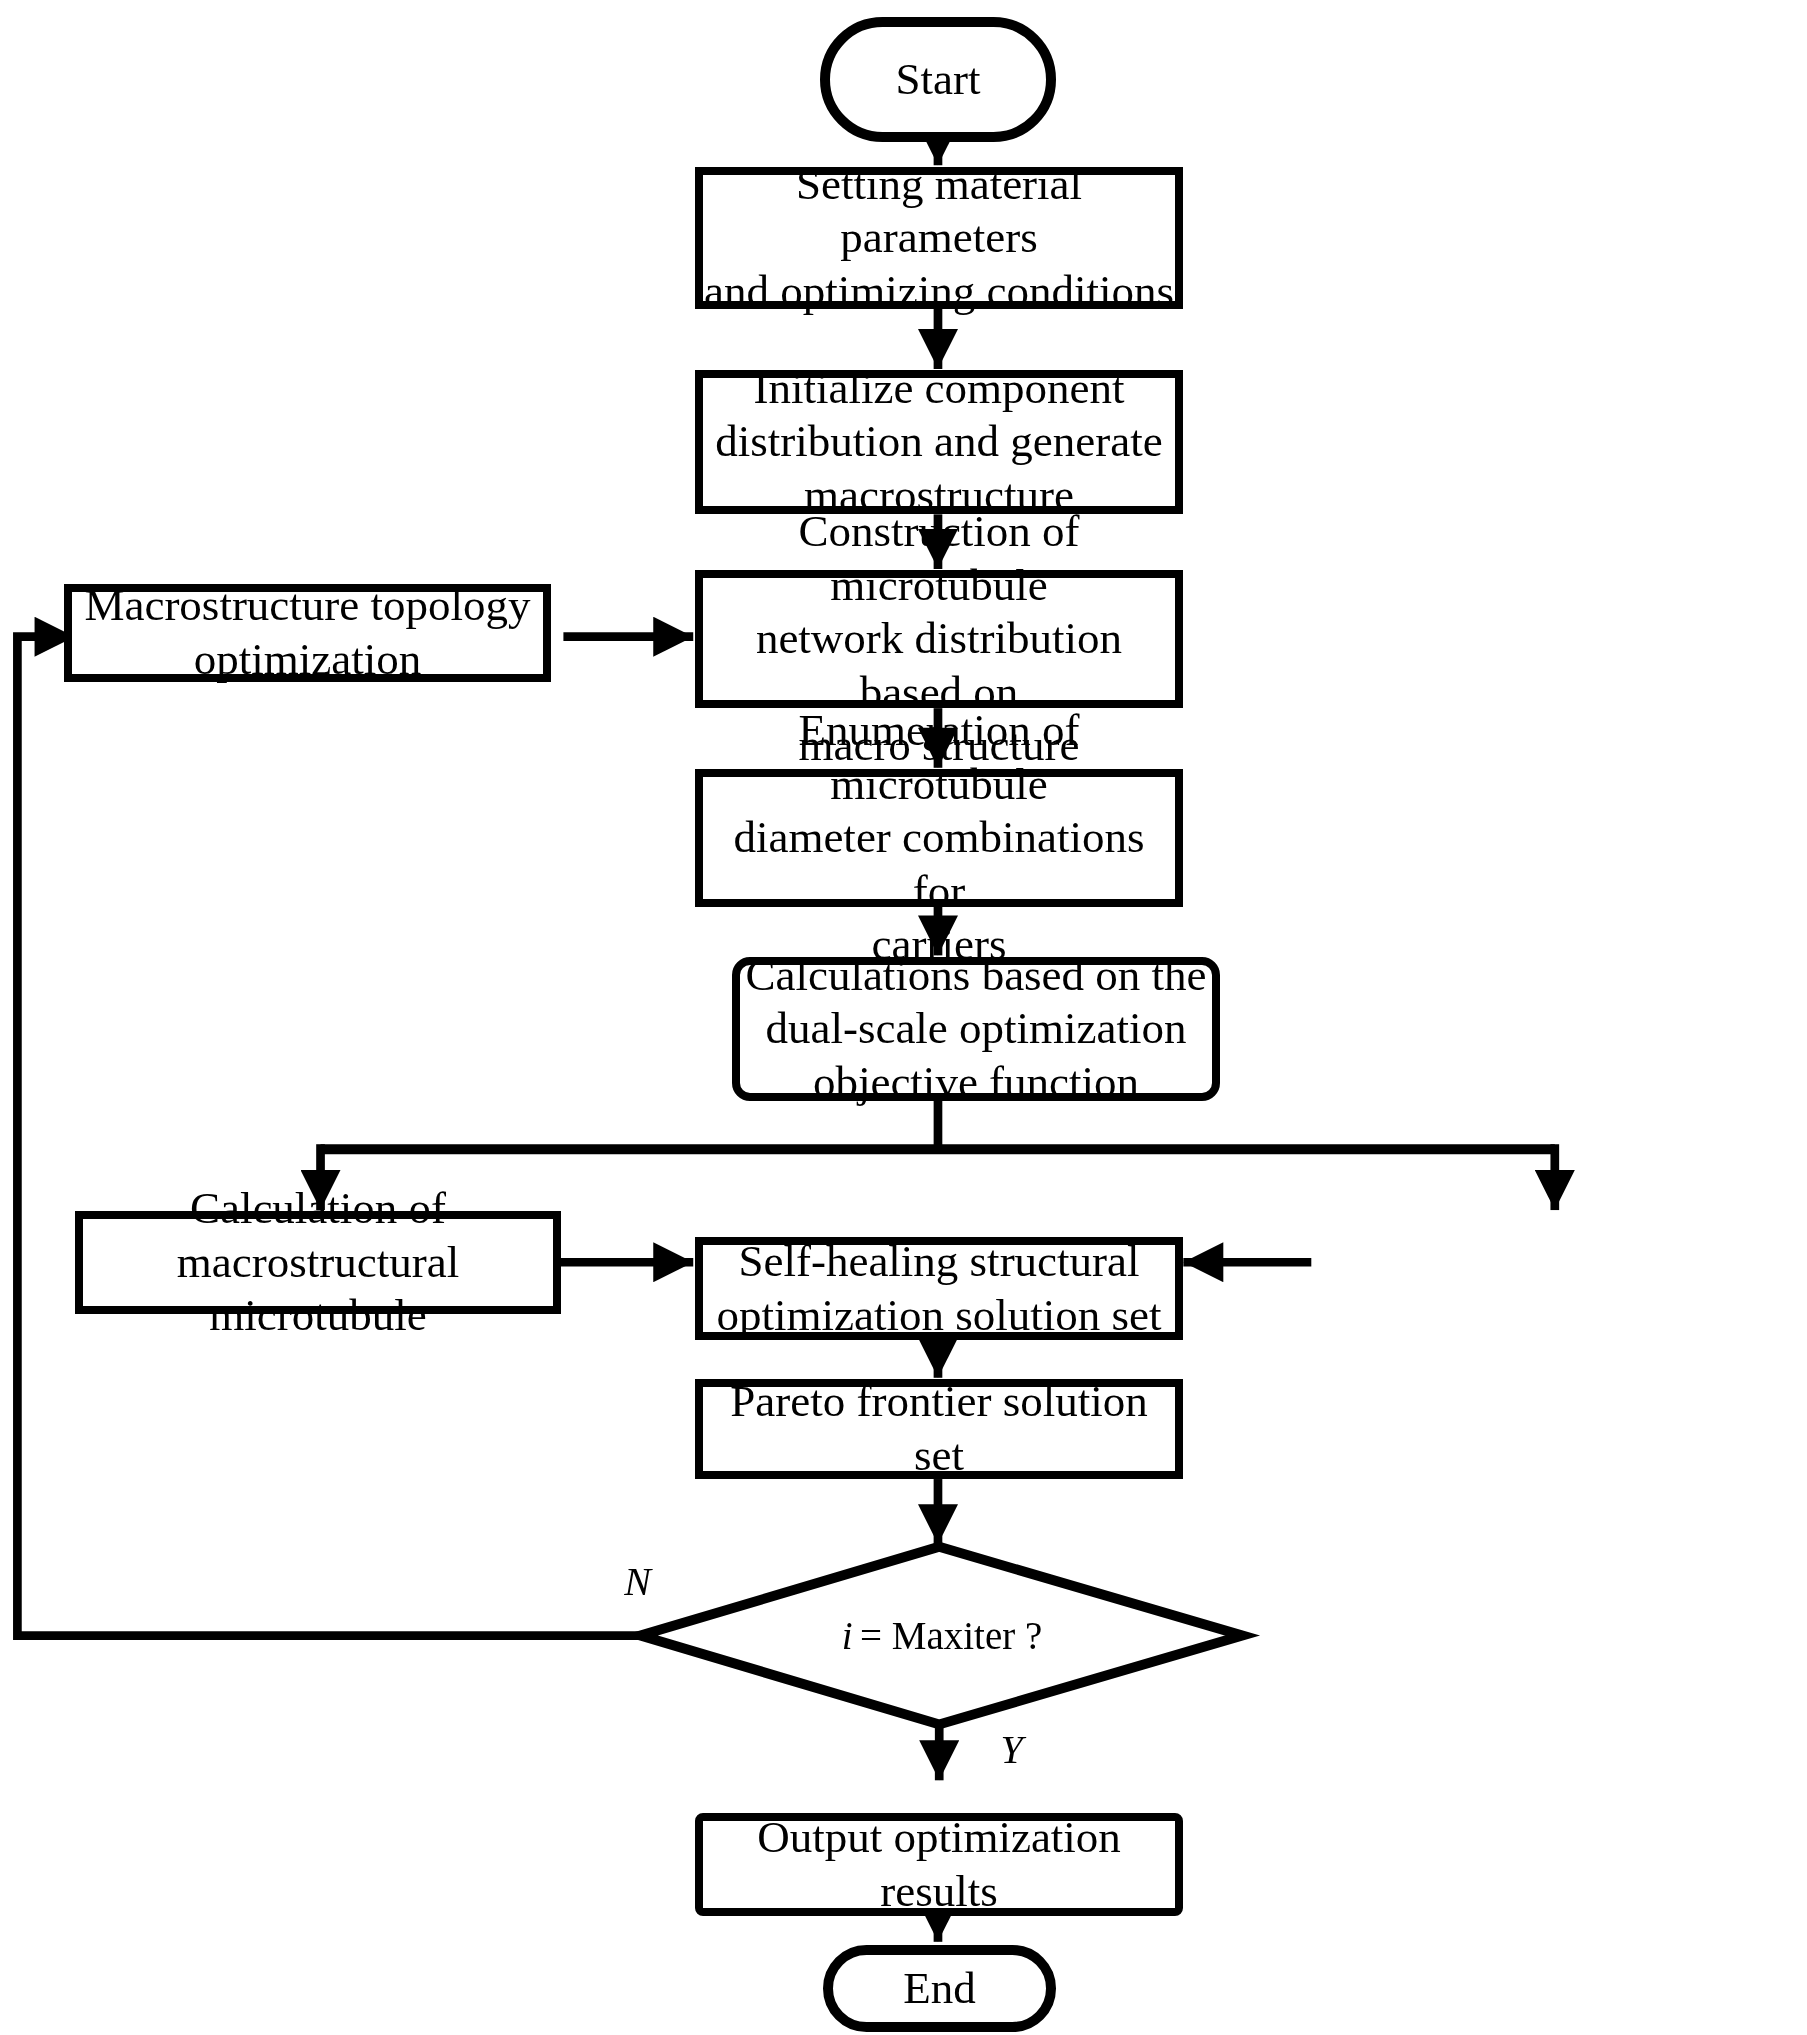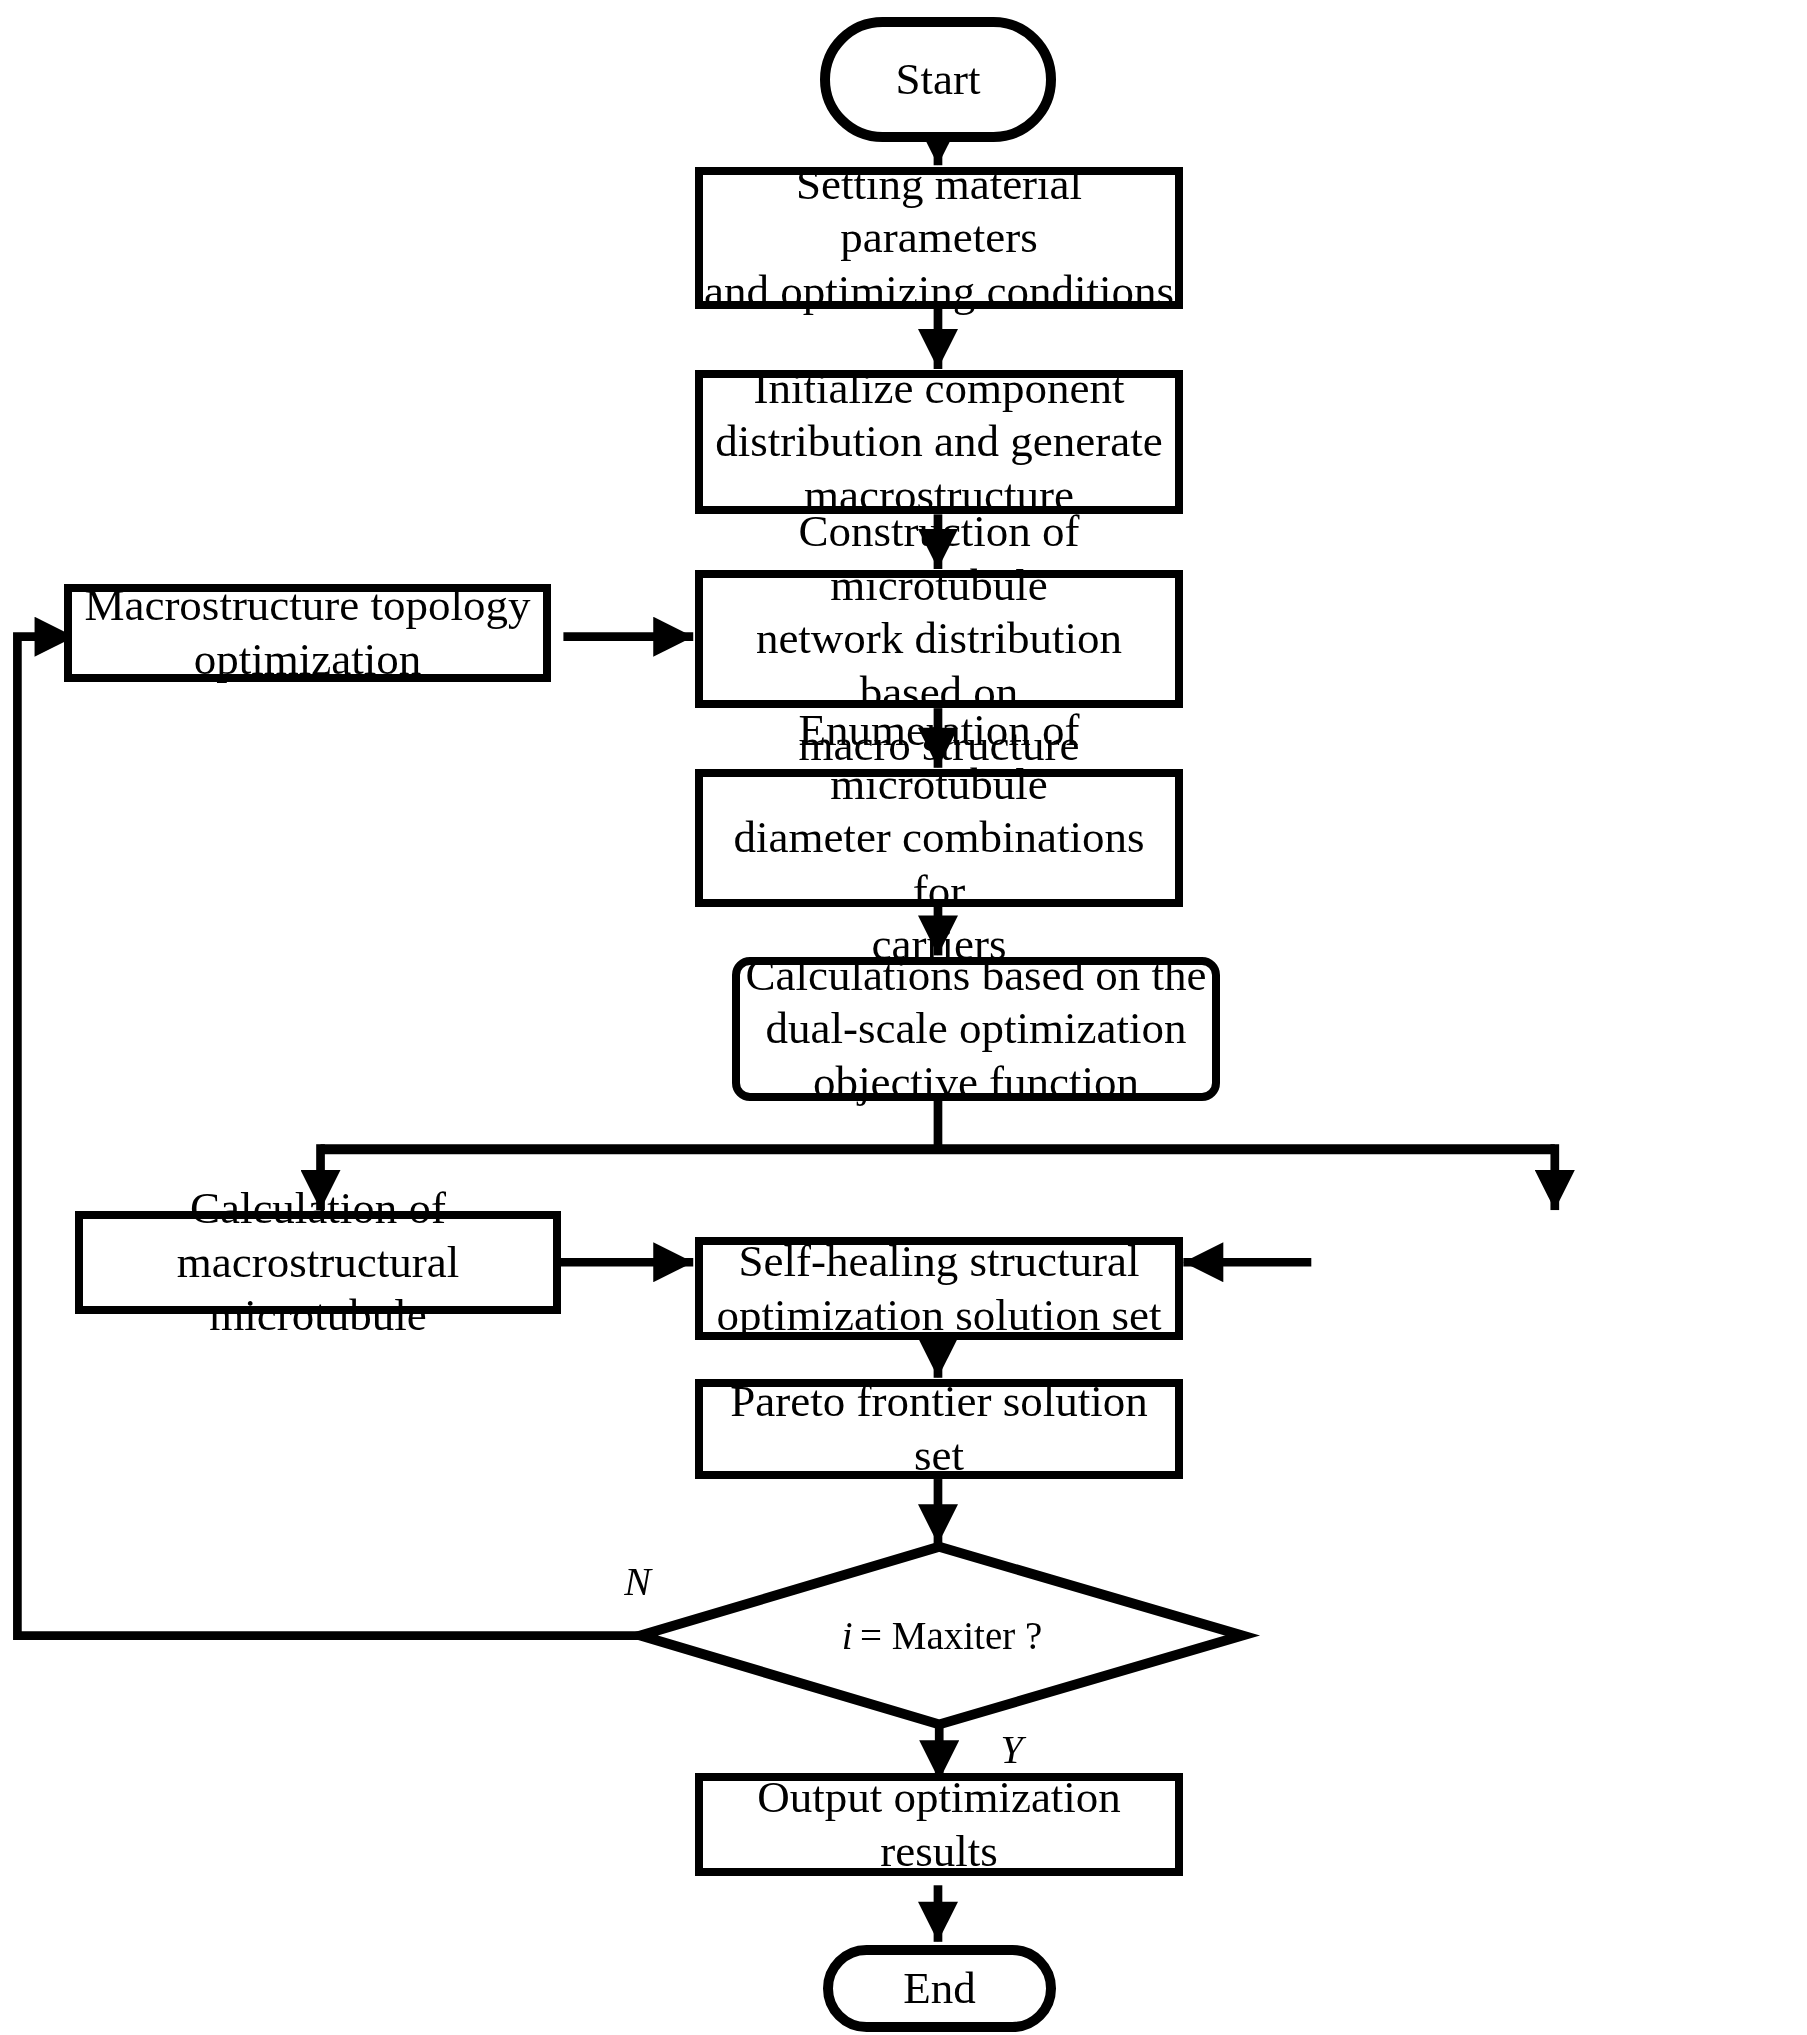--- a/index.html
+++ b/index.html
@@ -105,21 +105,21 @@
 
   <div class="node" style="left:75px;top:1211px;width:486px;height:103px;">Calculation of
 macrostructural microtubule</div>
 
   <div class="node" style="left:695px;top:1211px;width:488px;height:103px;margin-top:26px;">Self-healing structural
 optimization solution set</div>
 
 
   <div class="node" style="left:695px;top:1379px;width:488px;height:100px;">Pareto frontier solution set</div>
 
-  <div class="node" style="left:695px;top:1773px;width:488px;height:103px;">Output optimization results</div>
+  <div class="node" style="left:695px;top:1813px;width:488px;height:103px;border-radius:8px;">Output optimization results</div>
 
   <div class="diamond-label" style="left:641px;top:1592px;width:602px;height:87px;">
     <span class="var">i</span>
     <span>= Maxiter ?</span>
   </div>
 
   <div class="floating-label" style="left:600px;top:1553px;width:75px;height:56px;">N</div>
 
   <div class="floating-label" style="left:974px;top:1721px;width:75px;height:56px;">Y</div>
 

